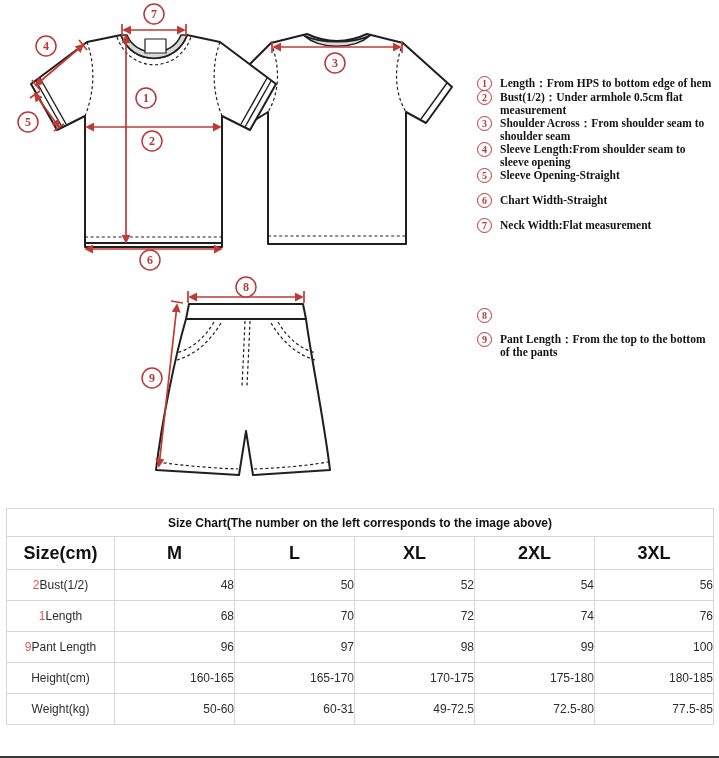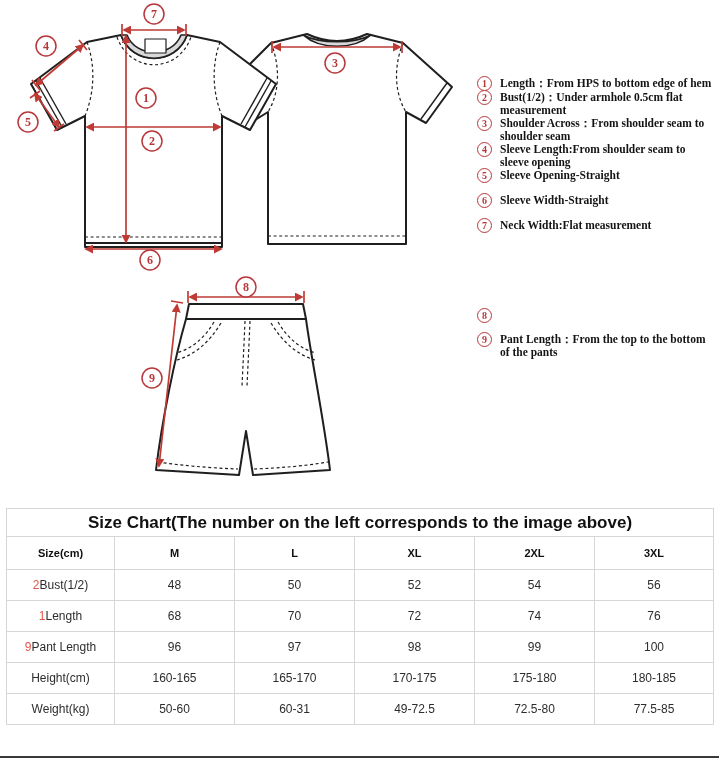--- a/index.html
+++ b/index.html
@@ -20,23 +20,23 @@
   .legend-num{flex:0 0 auto;box-sizing:border-box;width:15px;height:15px;margin-top:-1px;
     border:1.5px solid #b8373b;border-radius:50%;color:#b8373b;
     display:flex;align-items:center;justify-content:center;
     font-size:10px;line-height:1;background:#fff;}
 
   
   .size-table{position:absolute;left:6px;top:508px;width:707px;border-collapse:collapse;
     table-layout:fixed;background:#fff;}
   .size-table td,.size-table th{border:1px solid #d6d6d6;text-align:center;vertical-align:middle;
     padding:0;font-size:12px;color:#2d2d2d;font-weight:400;}
-  .size-table .title-cell{height:27px;font-weight:700;font-size:17px;color:#111;}
-  .size-table .head-cell{height:32px;font-weight:700;font-size:11px;color:#111;}
-  .size-table .data-cell{height:30px;}
+  .size-table .title-cell{height:27px;font-weight:700;font-size:12px;color:#111;}
+  .size-table .head-cell{height:32px;font-weight:700;font-size:18px;color:#111;}
+  .size-table .data-cell{height:30px;text-align:right;}
   .size-table .label-cell{height:30px;}
   .ref{color:#e2574c;}
 
   .bottom-line{position:absolute;left:0;bottom:0;width:719px;height:2px;background:#3a3a3a;}
 </style>
 </head>
 <body>
 
 <div class="stage">
 
@@ -184,21 +184,21 @@
       <div class="legend-item">
         <span class="legend-num">4</span>
         <span class="legend-text">Sleeve Length:From shoulder seam to sleeve opening</span>
       </div>
       <div class="legend-item gap">
         <span class="legend-num">5</span>
         <span class="legend-text">Sleeve Opening-Straight</span>
       </div>
       <div class="legend-item gap">
         <span class="legend-num">6</span>
-        <span class="legend-text">Sleeve Width-Straight</span>
+        <span class="legend-text">Chart Width-Straight</span>
       </div>
       <div class="legend-item gap">
         <span class="legend-num">7</span>
         <span class="legend-text">Neck Width:Flat measurement</span>
       </div>
     </div>
 
     <div class="legend legend-shorts">
       <div class="legend-item gap8">
         <span class="legend-num">8</span>

